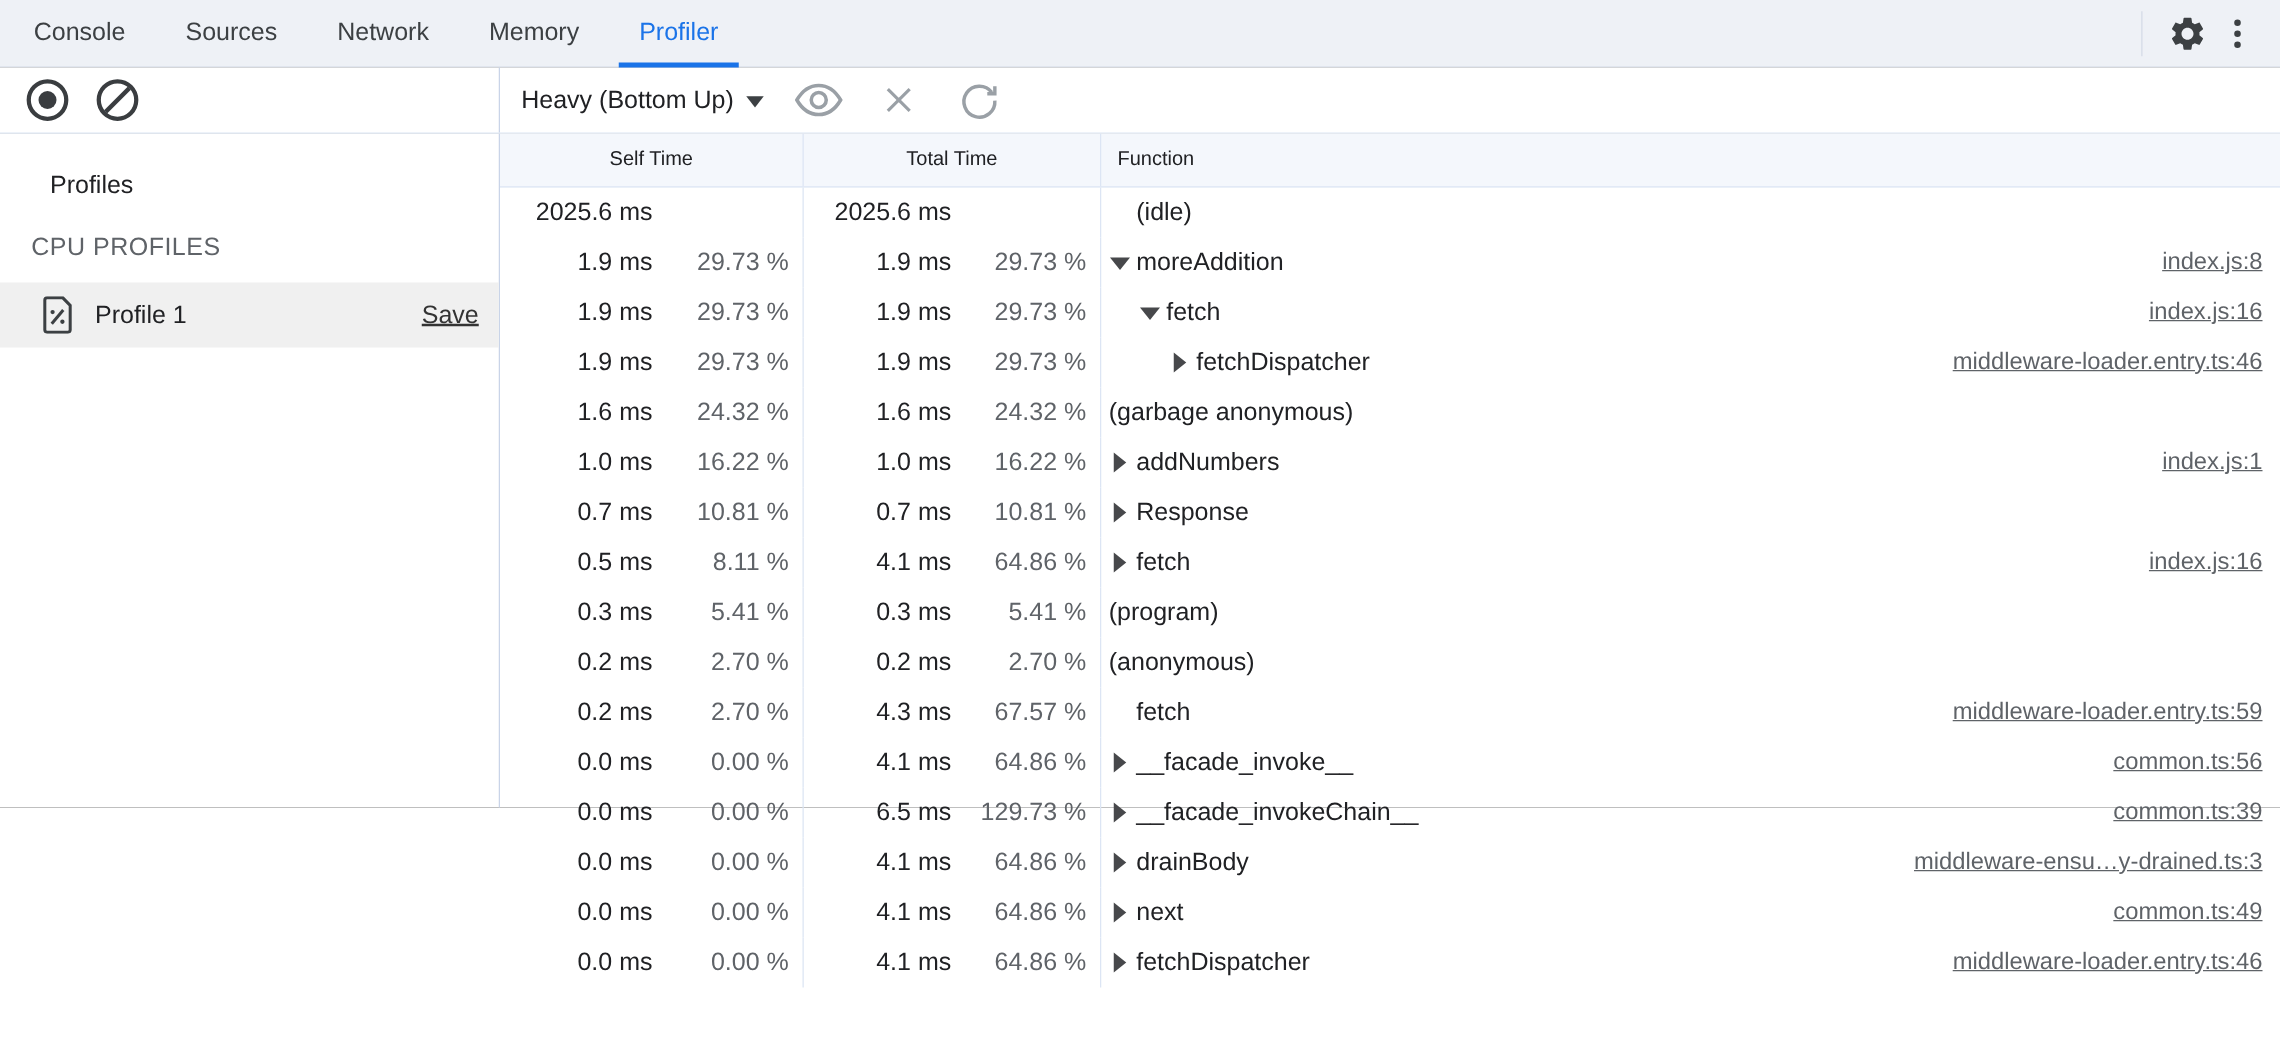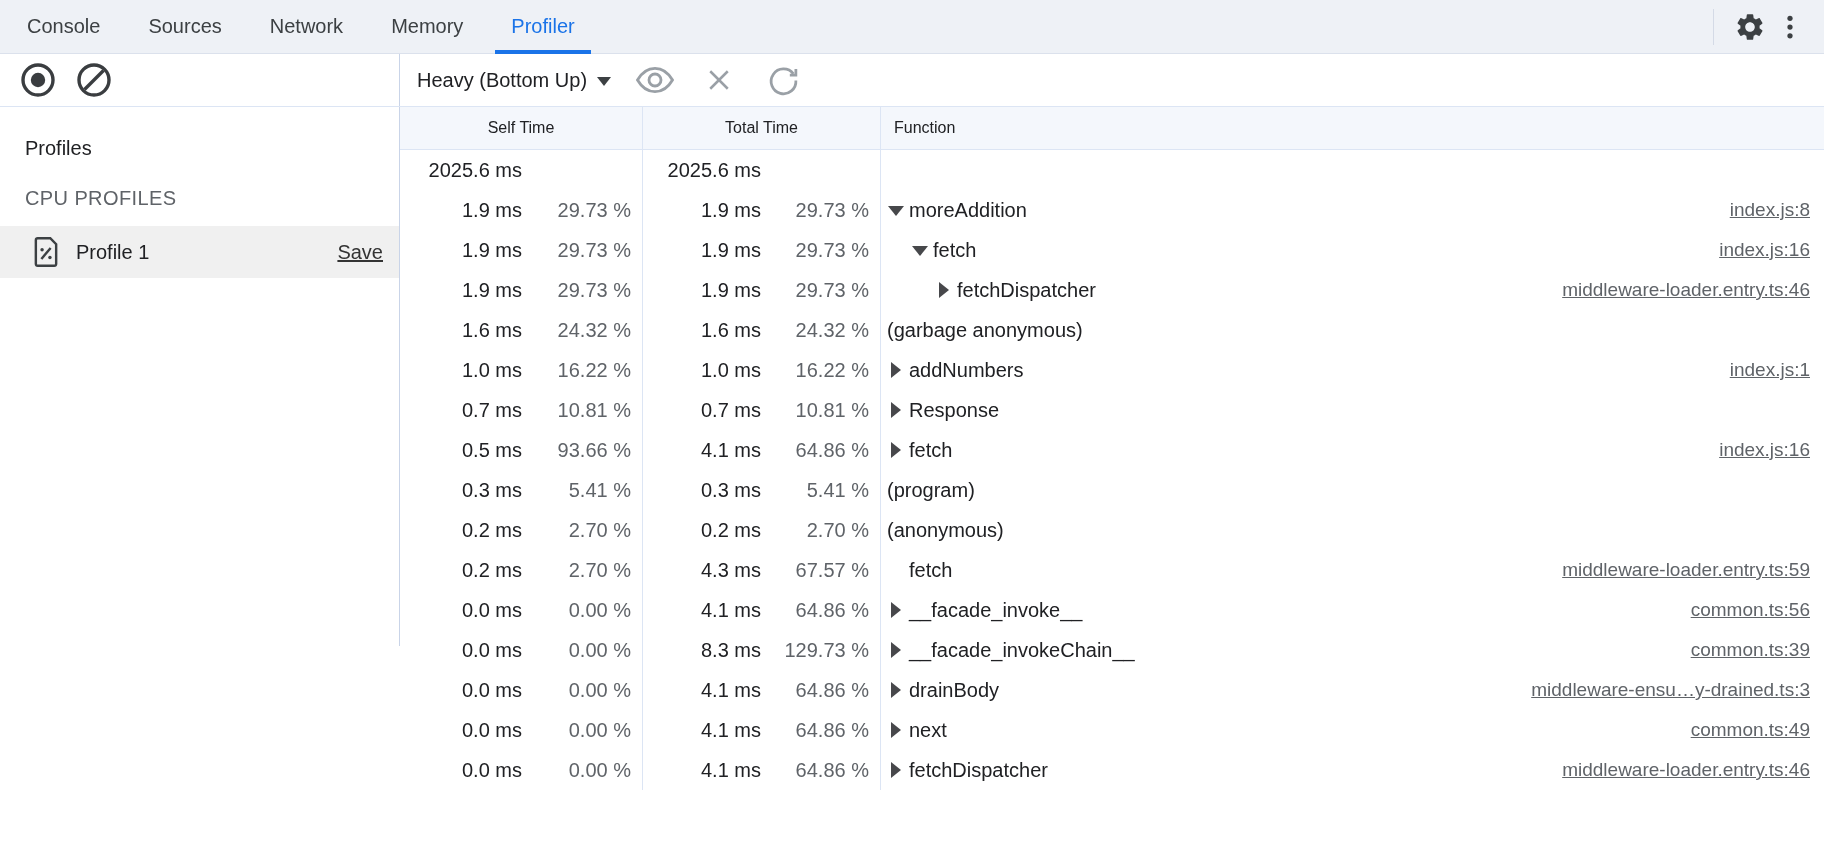--- a/index.html
+++ b/index.html
@@ -32,21 +32,21 @@
   
   .toolbar{height:53px;flex:0 0 53px;background:#fff;border-bottom:1px solid var(--col-line);display:flex;}
   .toolbar-left{width:400px;flex:0 0 400px;border-right:1px solid var(--pane-line);display:flex;align-items:center;padding-left:18px;gap:16px;}
   .toolbar-main{display:flex;align-items:center;padding-left:17px;gap:24px;}
   .select-box{display:flex;align-items:center;gap:10px;font-size:20px;color:var(--text);cursor:pointer;}
   .caret-down{width:0;height:0;border-left:7px solid transparent;border-right:7px solid transparent;border-top:9px solid var(--icon-dark);margin-top:2px;}
 
   
   .content{flex:1;display:flex;min-height:0;}
   .sidebar{width:400px;flex:0 0 400px;border-right:1px solid var(--pane-line);background:#fff;display:flex;flex-direction:column;}
-  .profiles-heading{font-size:20px;color:var(--text);padding:30px 0 0 25px;}
+  .profiles-heading{font-size:20px;color:var(--text);padding:30px 0 0 40px;}
   .cpu-heading{font-size:20px;color:var(--gray);letter-spacing:.4px;padding:27px 0 0 25px;}
   .profile-item{margin-top:16px;height:52px;display:flex;align-items:center;padding:0 16px 0 33px;cursor:pointer;}
   .profile-item.selected{background:var(--selected-bg);}
   .profile-item .pname{font-size:20px;margin-left:17px;}
   .profile-item .save{margin-left:auto;font-size:20px;color:#333;text-decoration:underline;cursor:pointer;}
 
   .main{flex:1;display:flex;flex-direction:column;min-width:0;background:#fff;}
   .grid-header{height:43px;flex:0 0 43px;background:var(--header-bg);border-bottom:1px solid var(--col-line);display:flex;font-size:16px;color:var(--text);}
   .hcell{display:flex;align-items:center;justify-content:center;}
   .hcell.c1{width:243px;flex:0 0 243px;border-right:1px solid var(--col-line);}
@@ -187,20 +187,25 @@
       <div class="grid-body" id="rows">
   <div class="trow">
     <div class="tcell time1">
       <span class="ms">2025.6 ms</span>
       <span class="pct"></span>
     </div>
     <div class="tcell time2">
       <span class="ms">2025.6 ms</span>
       <span class="pct"></span>
     </div>
+    <div class="tcell fn-cell" style="padding-left: 6px;">
+      <span class="arrow"></span>
+      <span class="fn-label">(idle)</span>
+
+    </div>
   </div>
 
   <div class="trow">
     <div class="tcell time1">
       <span class="ms">1.9 ms</span>
       <span class="pct">29.73 %</span>
     </div>
     <div class="tcell time2">
       <span class="ms">1.9 ms</span>
       <span class="pct">29.73 %</span>
@@ -288,21 +293,21 @@
     <div class="tcell fn-cell" style="padding-left: 6px;">
       <span class="arrow right"></span>
       <span class="fn-label">Response</span>
 
     </div>
   </div>
 
   <div class="trow">
     <div class="tcell time1">
       <span class="ms">0.5 ms</span>
-      <span class="pct">93.66 %</span>
+      <span class="pct">8.11 %</span>
     </div>
     <div class="tcell time2">
       <span class="ms">4.1 ms</span>
       <span class="pct">64.86 %</span>
     </div>
     <div class="tcell fn-cell" style="padding-left: 6px;">
       <span class="arrow right"></span>
       <span class="fn-label">fetch</span>
       <span class="src-link">index.js:16</span>
     </div>
@@ -371,21 +376,21 @@
       <span class="src-link">common.ts:56</span>
     </div>
   </div>
 
   <div class="trow">
     <div class="tcell time1">
       <span class="ms">0.0 ms</span>
       <span class="pct">0.00 %</span>
     </div>
     <div class="tcell time2">
-      <span class="ms">8.3 ms</span>
+      <span class="ms">6.5 ms</span>
       <span class="pct">129.73 %</span>
     </div>
     <div class="tcell fn-cell" style="padding-left: 6px;">
       <span class="arrow right"></span>
       <span class="fn-label">__facade_invokeChain__</span>
       <span class="src-link">common.ts:39</span>
     </div>
   </div>
 
   <div class="trow">

